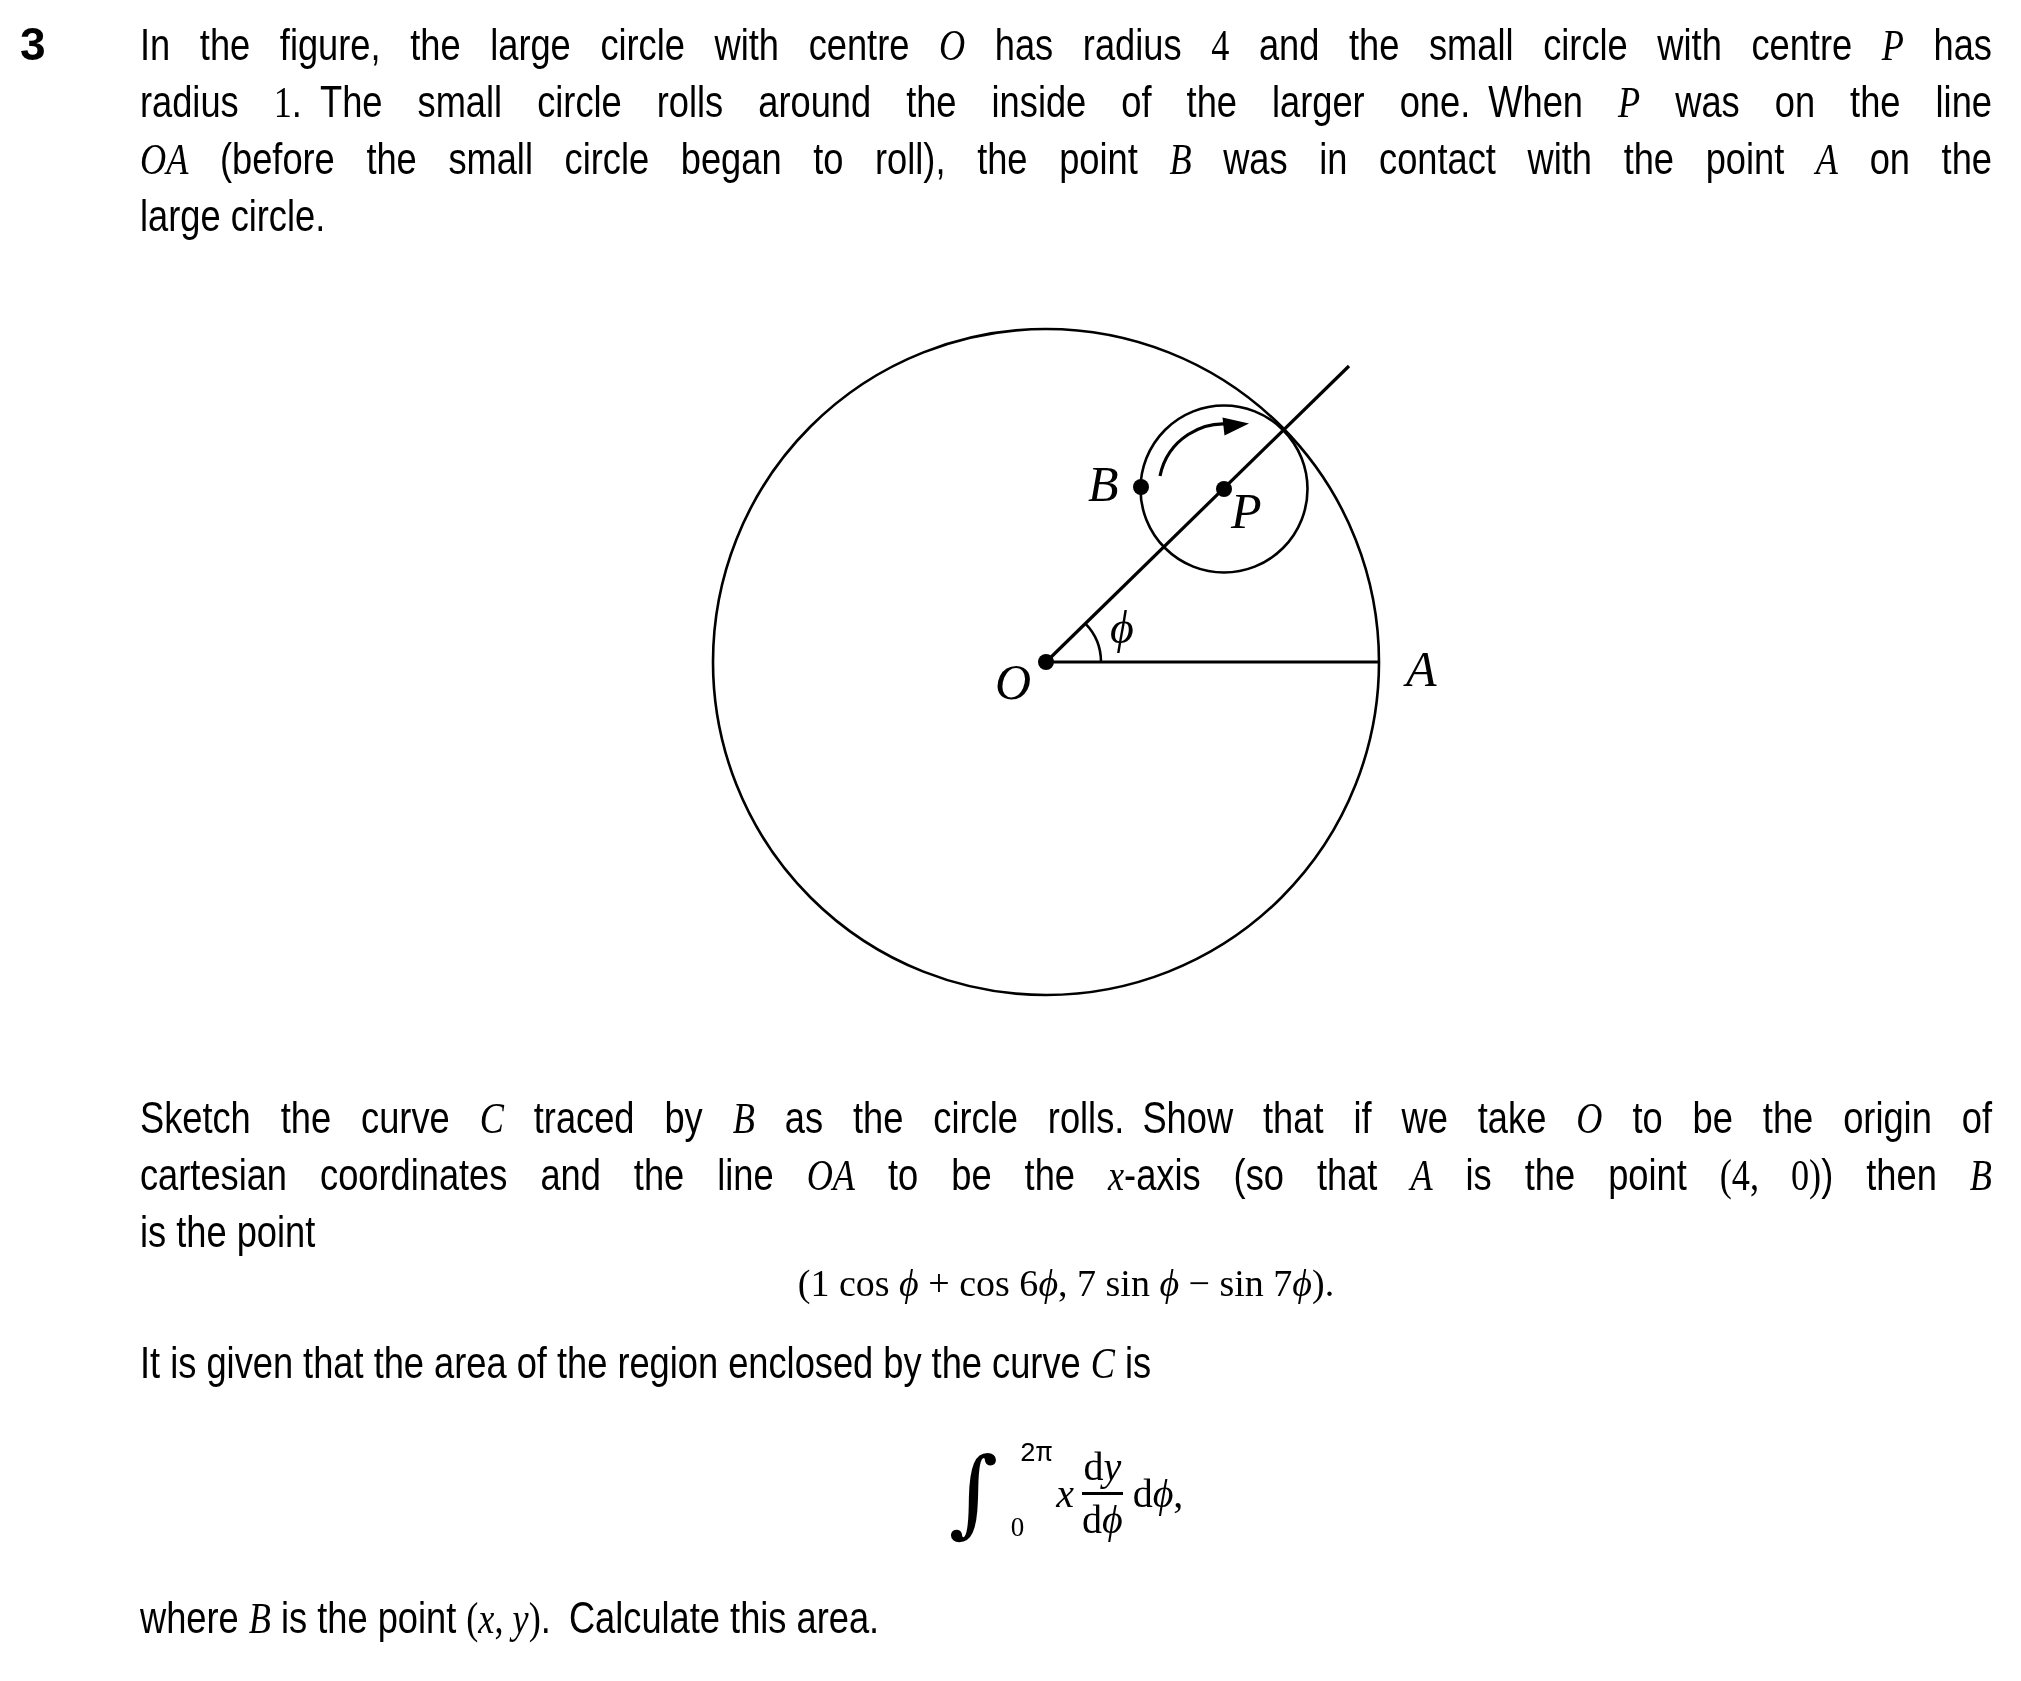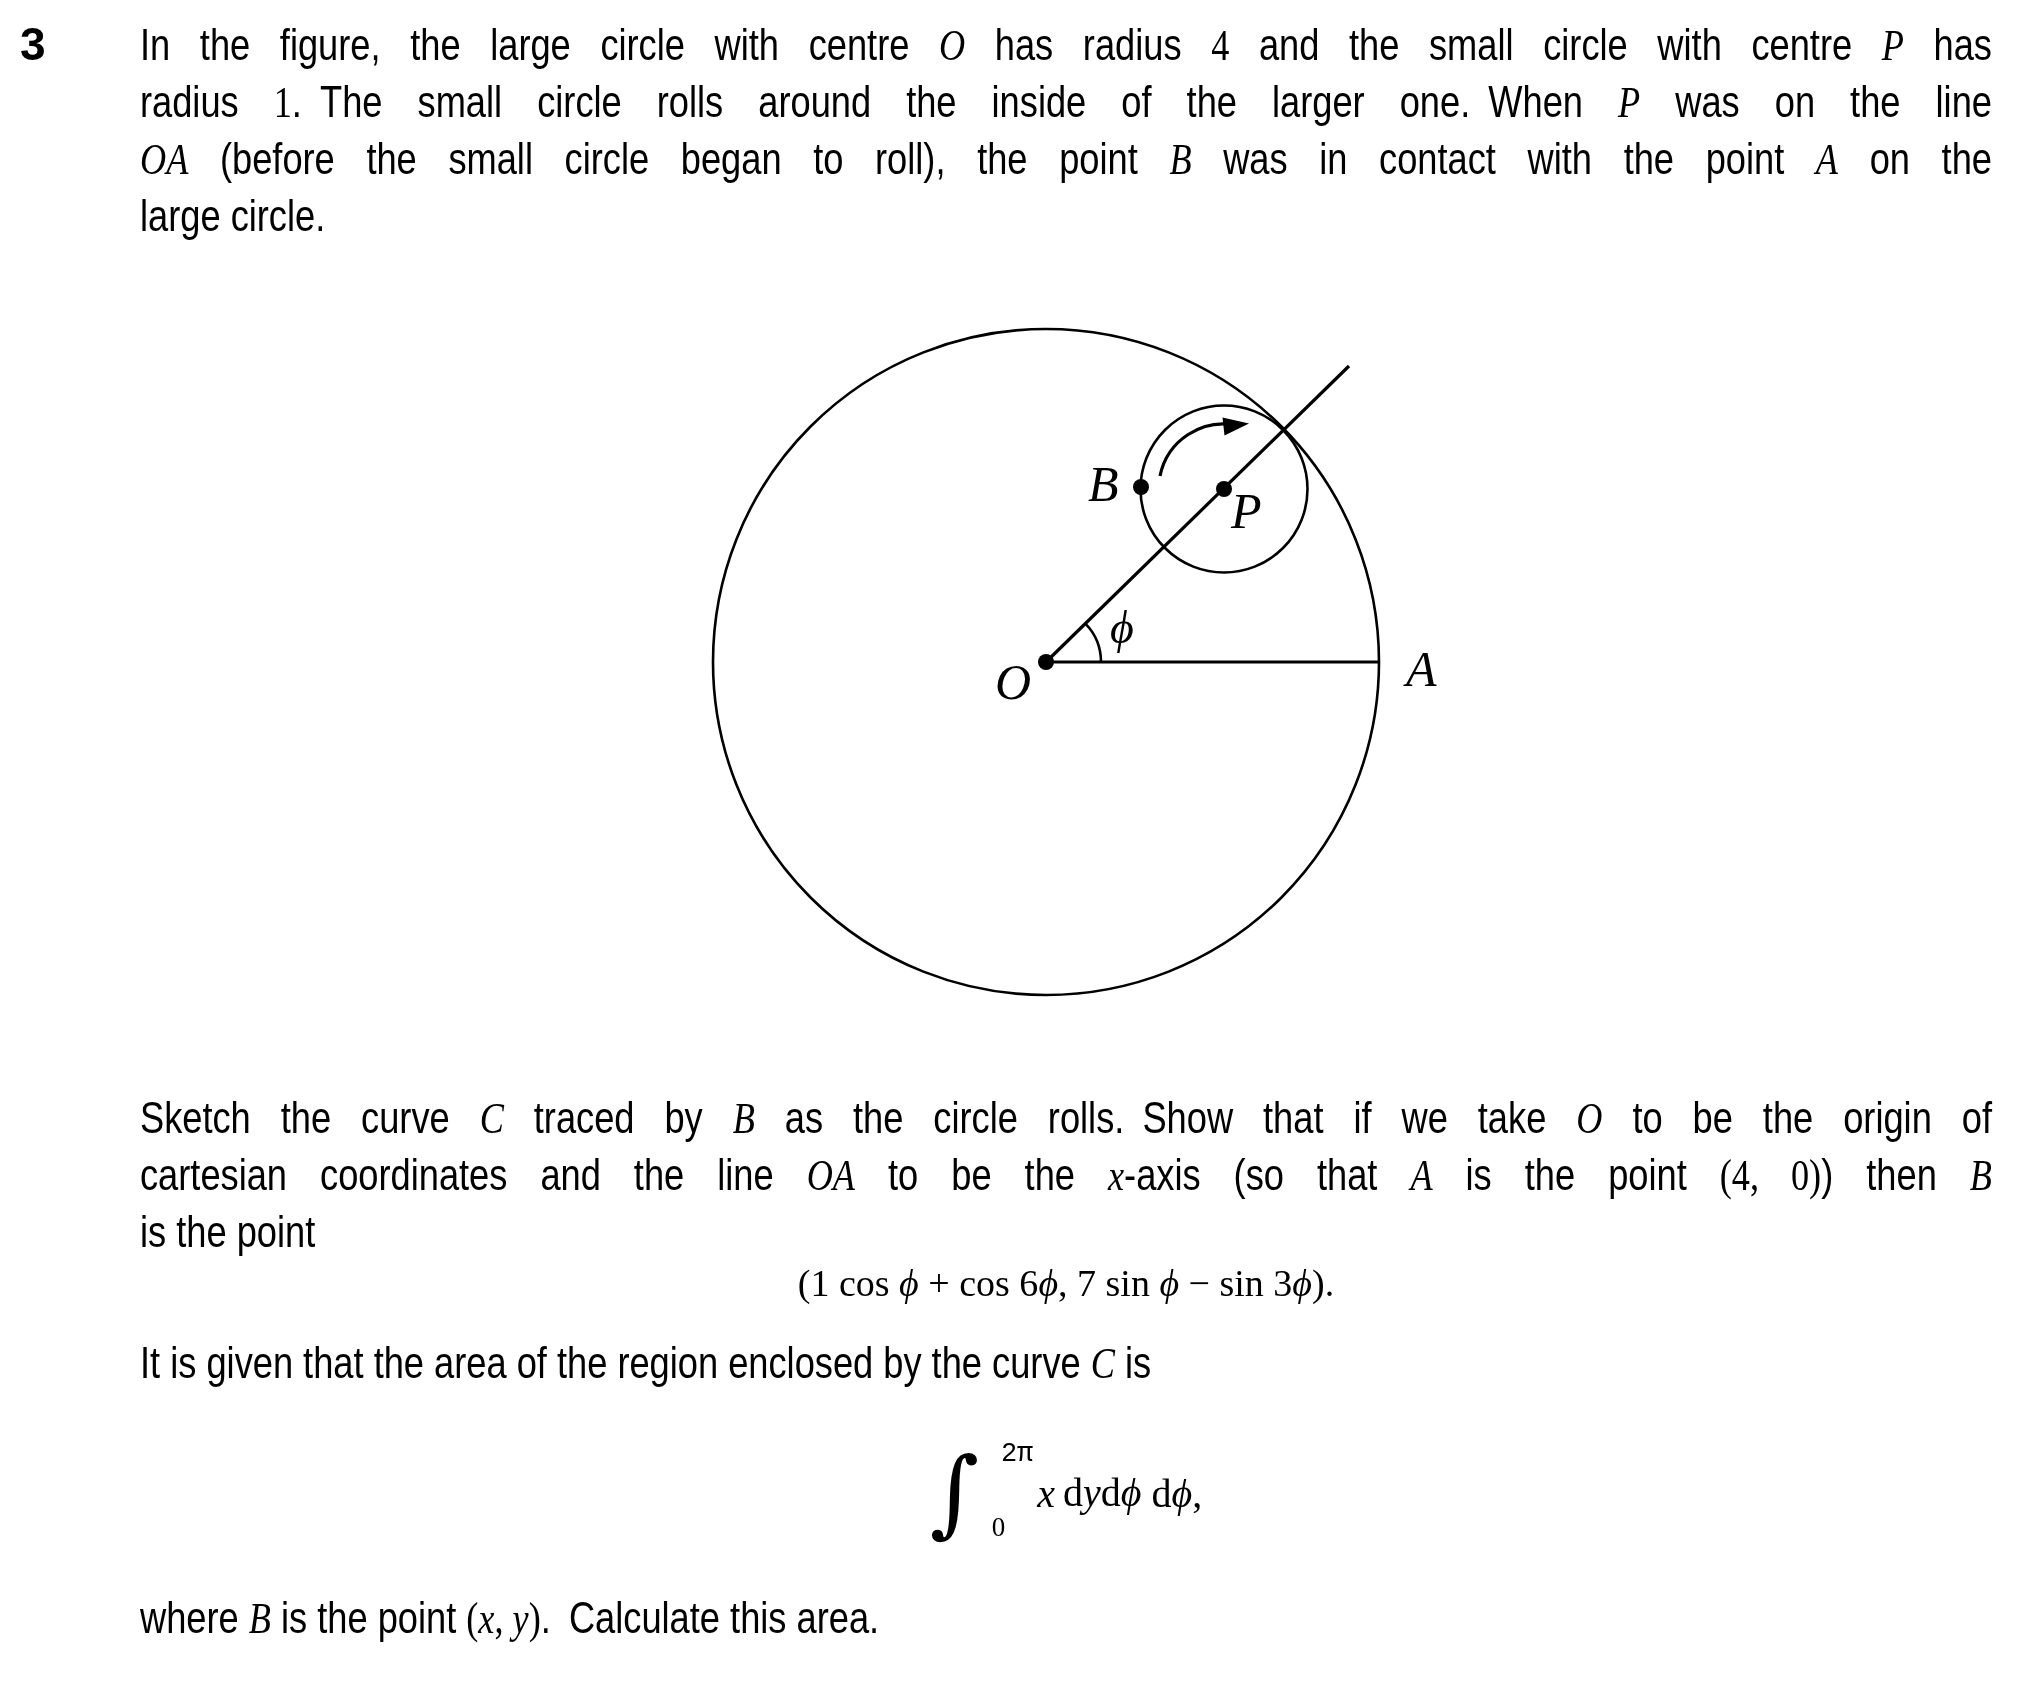--- a/index.html
+++ b/index.html
@@ -27,21 +27,21 @@
 
   
   .introw{position:absolute;left:140px;top:1428px;width:1852px;height:130px;
           display:flex;align-items:center;justify-content:center;
           font-family:"Liberation Serif","DejaVu Serif",serif;}
   .int-wrap{position:relative;display:inline-block;padding-right:56px;}
   .int-glyph{font-family:"DejaVu Serif",serif;font-style:italic;font-size:95px;line-height:1.05;display:inline-block;}
   .int-sup{position:absolute;top:-4px;right:2px;font-size:27px;font-family:Liberation Mono, monospace;}
   .int-sub{position:absolute;bottom:0px;right:30px;font-size:27px;}
   .intx{font-size:40px;margin-left:2px;}
-  .frac{display:inline-flex;flex-direction:row;align-items:center;font-size:40px;line-height:1.05;margin-left:8px;}
+  .frac{display:inline-flex;flex-direction:column;align-items:center;font-size:40px;line-height:1.05;margin-left:8px;}
   .frac .bar{align-self:stretch;height:0;border-top:3px solid #000;margin:4px 0;}
   .mtail{font-size:40px;margin-left:10px;text-align:right;}
 
   
   .fig{position:absolute;left:540px;top:300px;}
   .st{fill:none;stroke:#000;stroke-width:2.6;}
   .sw3{stroke-width:3.2;}
   .dot{fill:#000;stroke:none;}
   .fl{font-family:"Liberation Serif","DejaVu Serif",serif;font-style:italic;font-size:50px;fill:#000;}
   .fphi{font-size:46px;}
@@ -77,21 +77,21 @@
     <text class="fl" x="1231" y="528">P</text>
     <text class="fl fphi" x="1110" y="643">ϕ</text>
   </svg>
 
   <div class="para" id="p2">
     <div class="ln jl"><span class="t">Sketch the curve </span><span class="mi">C</span><span class="t"> traced by </span><span class="mi">B</span><span class="t"> as the circle rolls. Show that if we take </span><span class="mi">O</span><span class="t"> to be the origin of</span></div>
     <div class="ln jl"><span class="t">cartesian coordinates and the line </span><span class="mi">OA</span><span class="t"> to be the </span><span class="mi">x</span><span class="t">-axis (so that </span><span class="mi">A</span><span class="t"> is the point </span><span class="mn">(4, 0)</span><span class="t">) then </span><span class="mi">B</span></div>
     <div class="ln"><span class="t">is the point</span></div>
   </div>
 
-  <div class="eq"><span class="mn">(1 cos </span><span class="mi">ϕ</span><span class="mn"> + cos 6</span><span class="mi">ϕ</span><span class="mn">, 7 sin </span><span class="mi">ϕ</span><span class="mn"> − sin 3</span><span class="mi">ϕ</span><span class="mn">).</span></div>
+  <div class="eq"><span class="mn">(1 cos </span><span class="mi">ϕ</span><span class="mn"> + cos 6</span><span class="mi">ϕ</span><span class="mn">, 7 sin </span><span class="mi">ϕ</span><span class="mn"> − sin 7</span><span class="mi">ϕ</span><span class="mn">).</span></div>
 
   <div class="para" id="p3">
     <div class="ln"><span class="t">It is given that the area of the region enclosed by the curve </span><span class="mi">C</span><span class="t"> is</span></div>
   </div>
 
   <div class="introw">
     <span class="int-wrap"><span class="int-glyph">∫</span><span class="int-sup mn">2π</span><span class="int-sub mn">0</span></span>
     <span class="intx mi">x</span>
     <span class="frac">
       <span class="num"><span class="mn">d</span><span class="mi">y</span></span>

